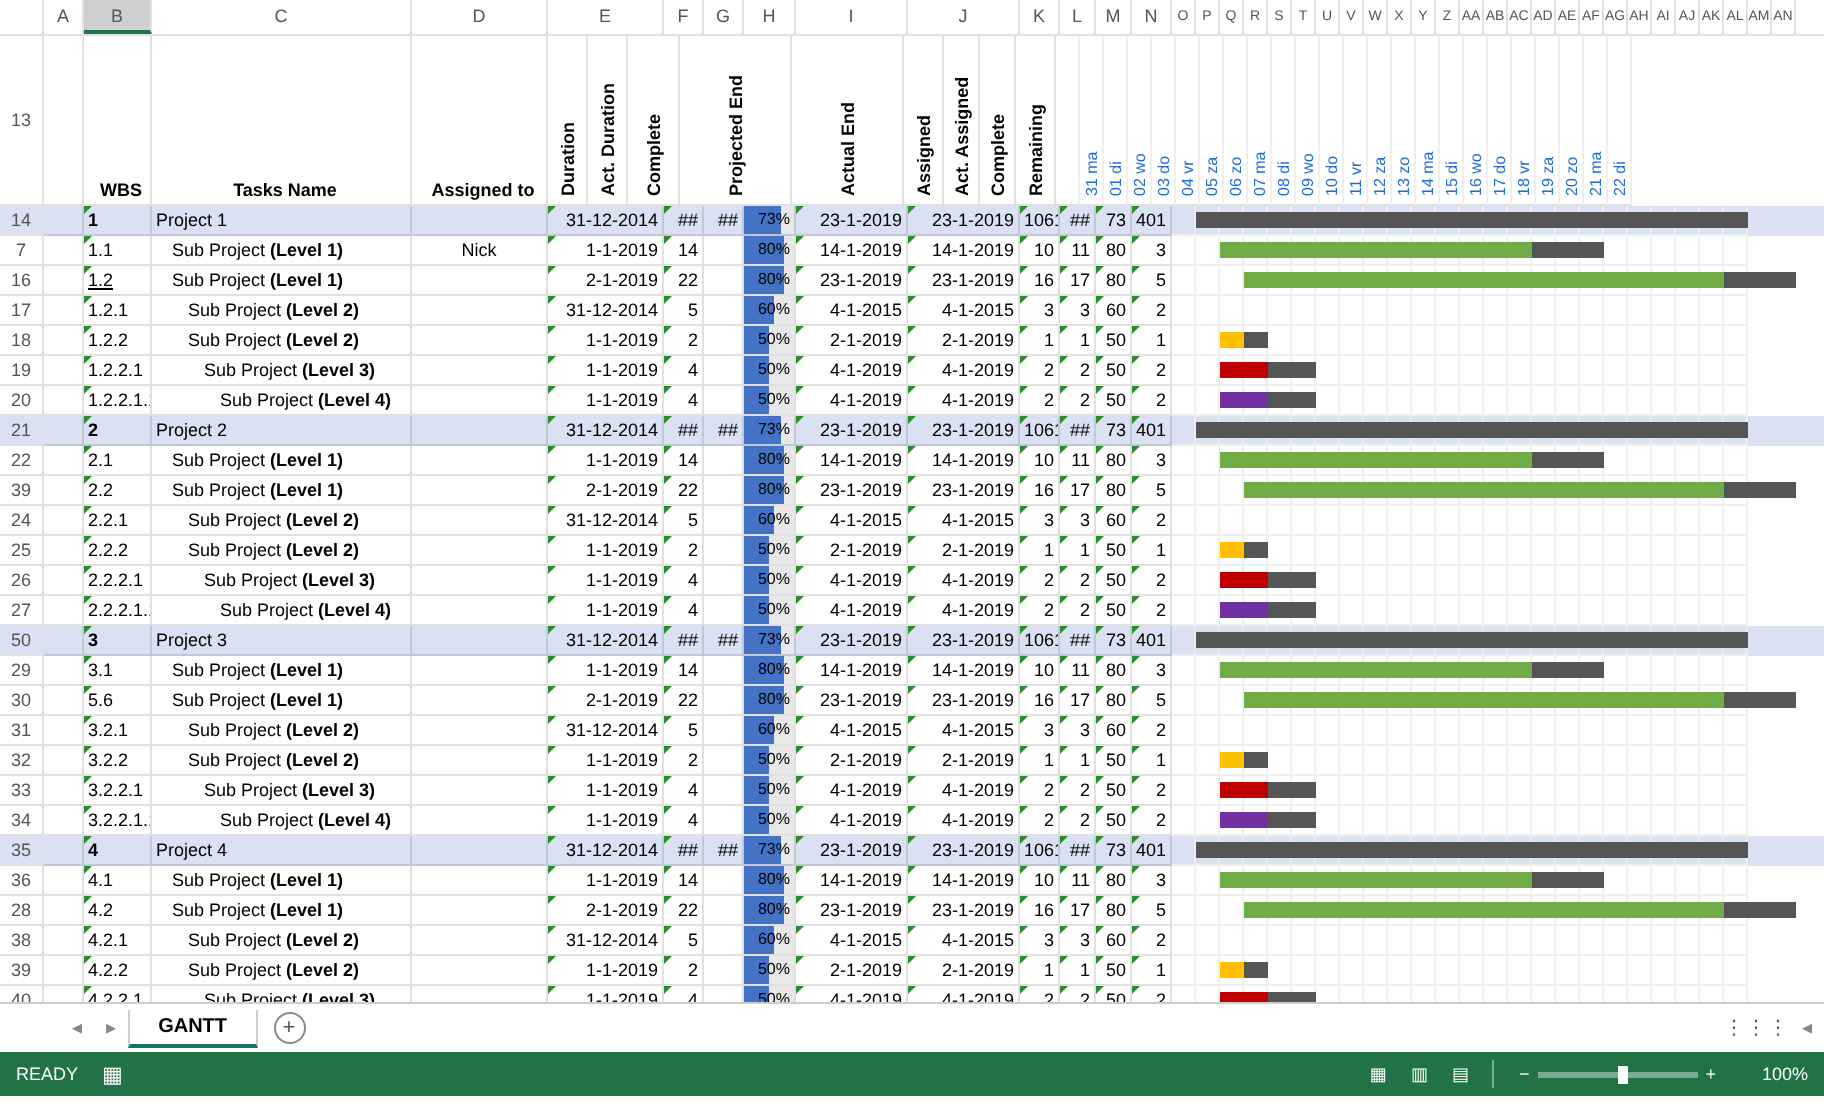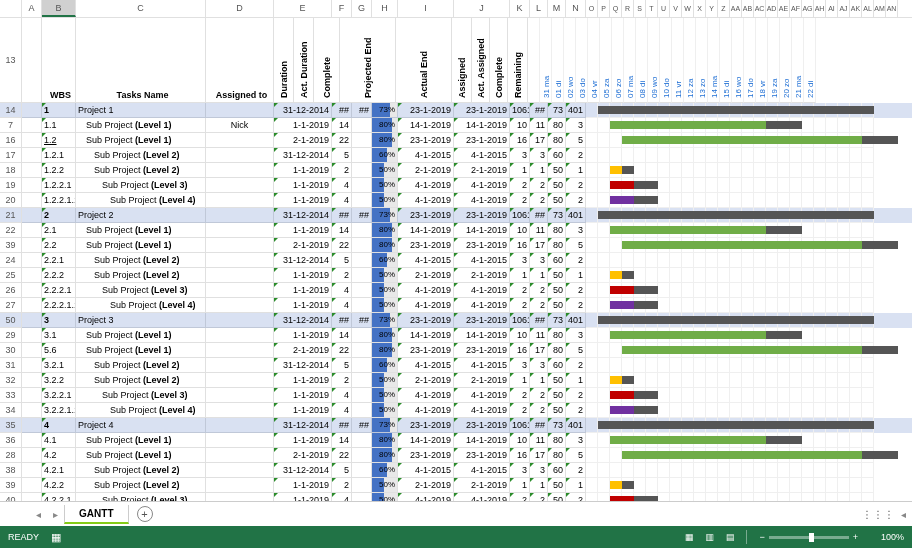--- a/index.html
+++ b/index.html
@@ -128,21 +128,21 @@
     padding: 0 6px;
     color: #888;
   }
   .tab {
     padding: 3px 14px;
     font-size: 10px;
     border: 1px solid #ccc;
     border-top: none;
     background: #fff;
   }
-  .tab.active { border-bottom: 2px solid #84cc16; font-weight: bold; text-align: right; }
+  .tab.active { border-bottom: 2px solid #0f766e; font-weight: bold; text-align: right; }
   .addsheet {
     width: 16px; height: 16px;
     border: 1px solid #888;
     border-radius: 50%;
     display: flex; align-items:center; justify-content:center;
     margin-left: 8px;
     font-size: 11px;
     color: #555;
   }
   .status {

